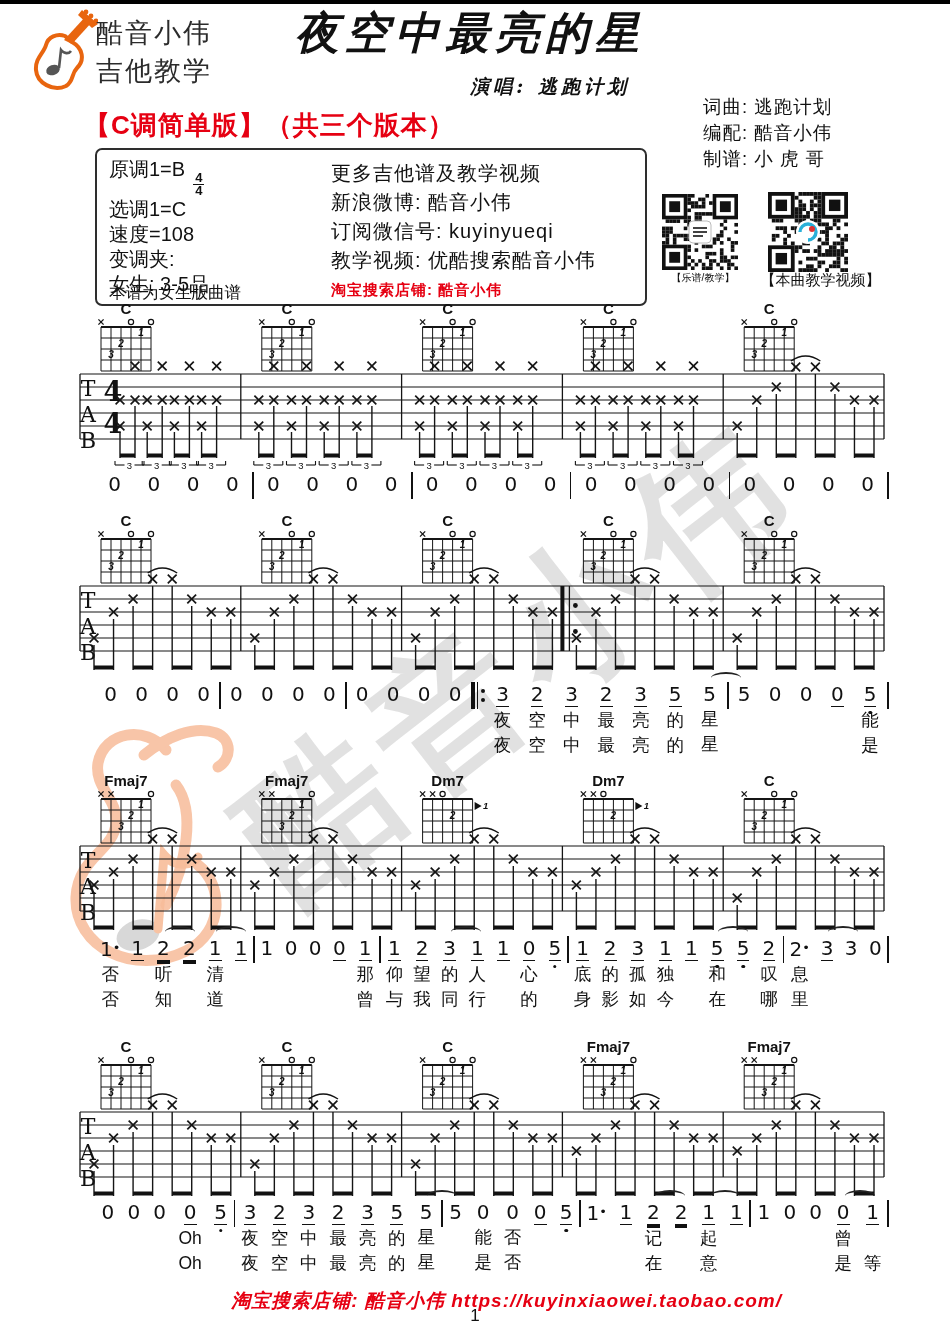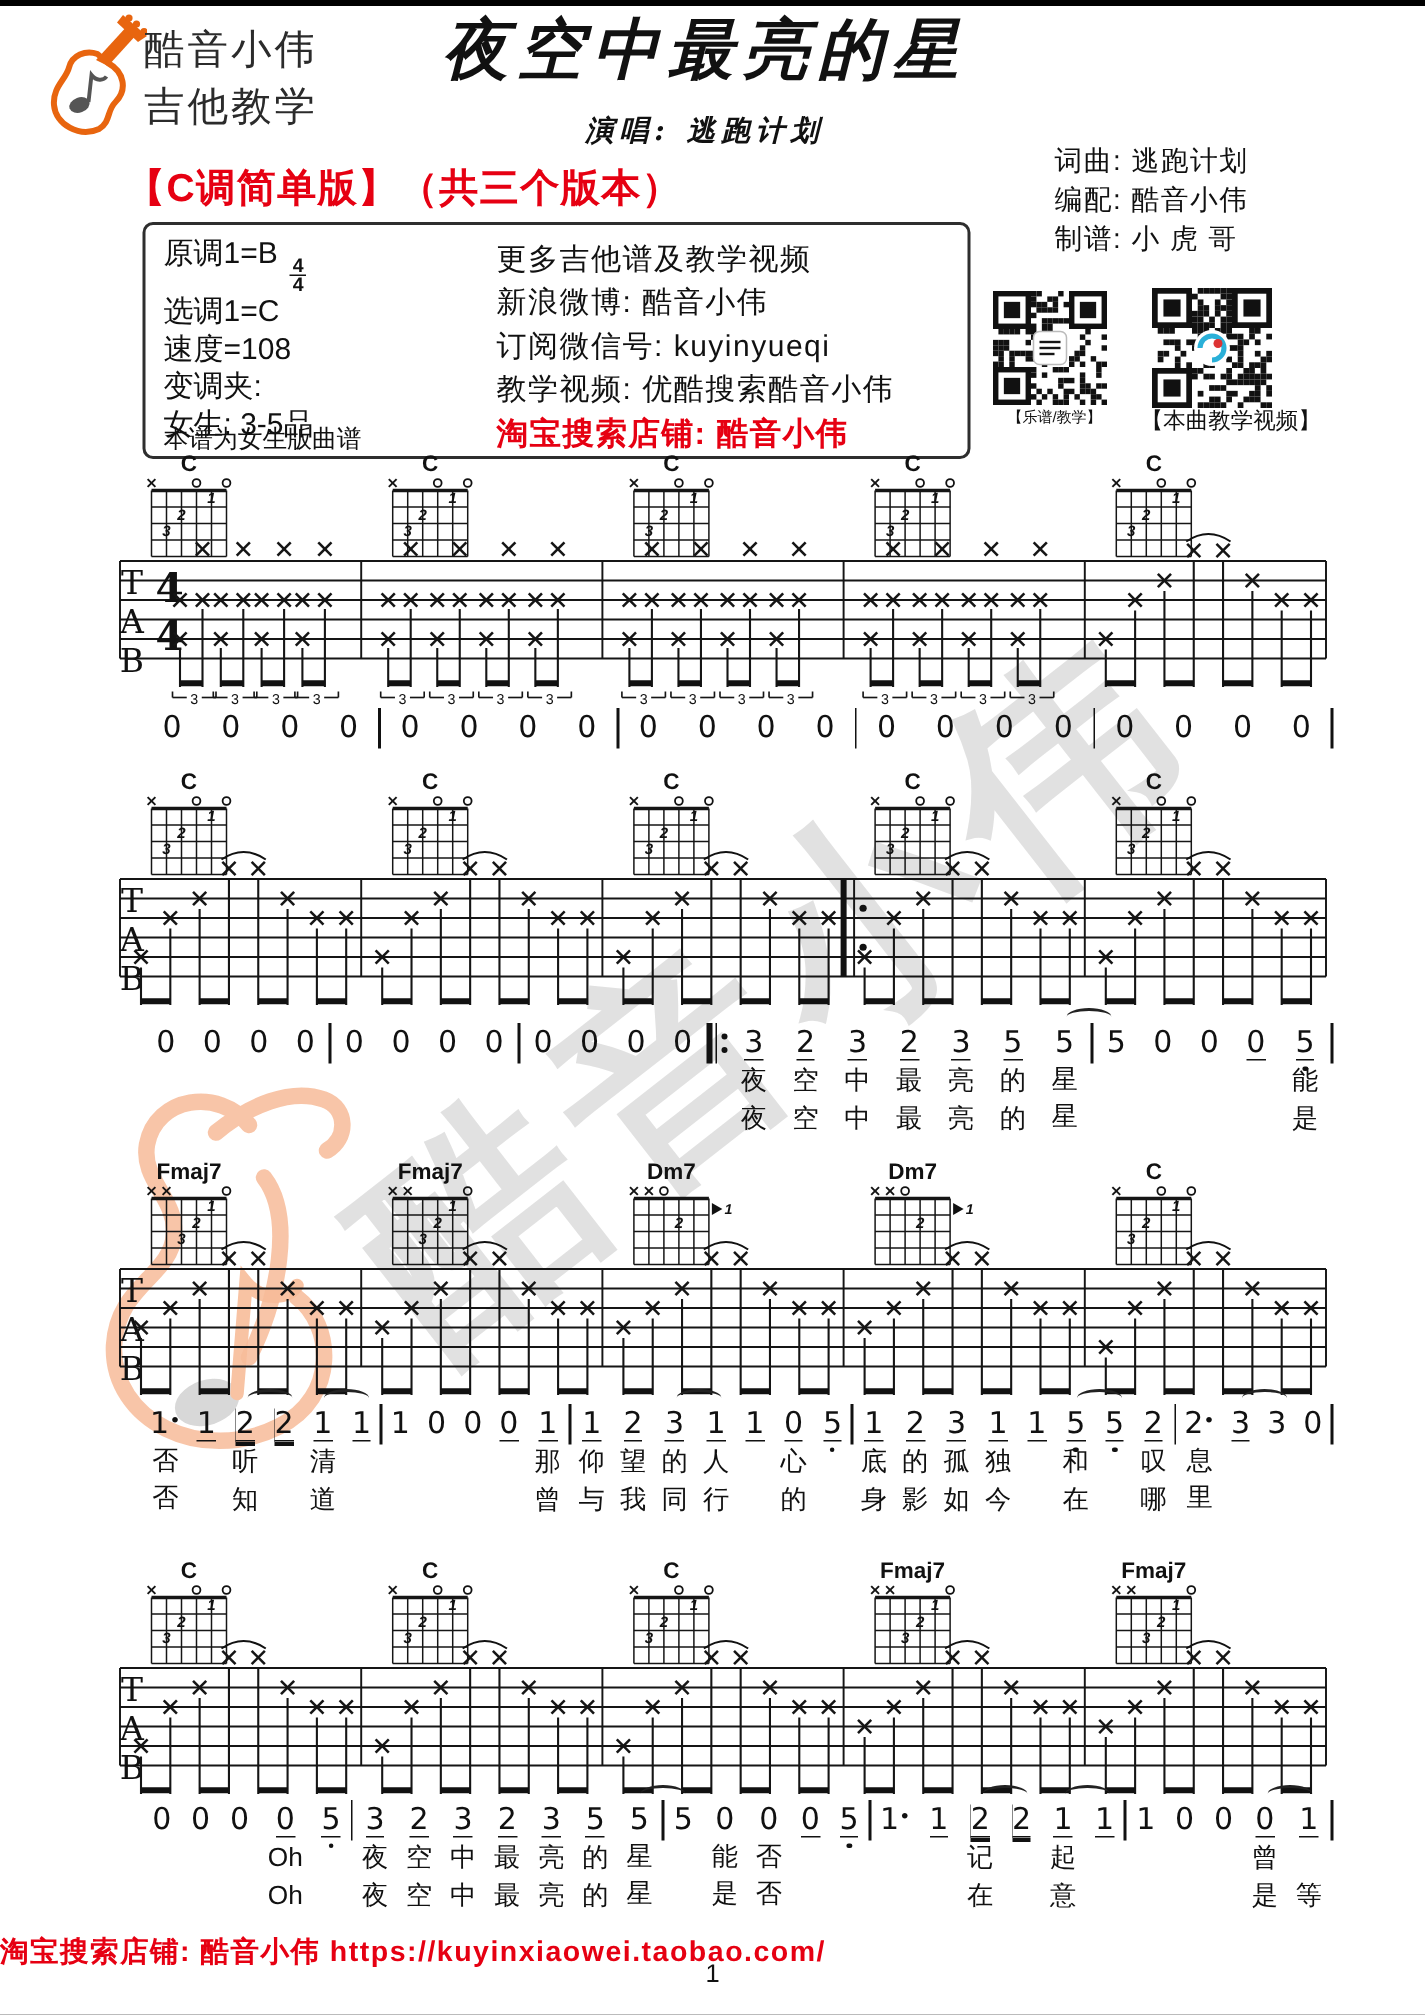--- a/index.html
+++ b/index.html
@@ -5,31 +5,31 @@
   html,body{margin:0;padding:0;background:#888;}
   .page{position:relative;width:950px;height:1343px;background:#ffffff;margin:0 auto;overflow:hidden;
         font-family:"Liberation Sans",sans-serif;color:#111;}
   .topbar{position:absolute;left:0;top:0;width:950px;height:4px;background:#000;}
 
   
   .logo-svg{position:absolute;left:28px;top:8px;}
   .logo-text{position:absolute;left:96px;top:14px;font-size:27px;line-height:38px;color:#2b2b2b;letter-spacing:2px;}
   .title{position:absolute;left:230px;top:4px;width:480px;text-align:center;
          font-family:"DejaVu Serif",serif;font-weight:bold;font-size:44px;letter-spacing:6px;font-style:italic;}
-  .subtitle{position:absolute;left:310px;top:74px;width:320px;text-align:center;
+  .subtitle{position:absolute;left:310px;top:74px;width:320px;text-align:right;
          font-family:"DejaVu Serif",serif;font-weight:bold;font-style:italic;font-size:19px;letter-spacing:4px;}
   .credits{position:absolute;left:703px;top:94px;font-size:18.5px;line-height:26px;letter-spacing:1px;}
   .badge{position:absolute;left:84px;top:108px;font-size:26px;font-weight:bold;letter-spacing:1px;}
 
   
   .infobox{position:absolute;left:95px;top:148px;width:552px;height:158px;border:2px solid #2e2e2e;border-radius:7px;box-sizing:border-box;}
   .ib-left{position:absolute;left:12px;top:7px;font-size:20px;line-height:25px;}
   .ib-note{position:absolute;left:12px;top:132px;font-size:16.5px;}
   .ib-right{position:absolute;left:234px;top:9px;font-size:20px;line-height:29px;letter-spacing:1px;}
-  .ib-red{font-weight:bold;font-size:21px;}
+  .ib-red{font-weight:bold;font-size:15px;}
   .frac{display:inline-flex;flex-direction:column;font-size:13px;line-height:12px;vertical-align:-6px;margin-left:8px;text-align:center;font-weight:bold;}
   .frac b{border-bottom:1.4px solid #111;padding:0 2px;}
   .frac i{font-style:normal;}
 
   
   .qr1{position:absolute;left:662px;top:194px;}
   .qr2{position:absolute;left:768px;top:192px;}
   .qrlab1{position:absolute;left:648px;top:271px;width:110px;text-align:center;font-size:10px;}
   .qrlab2{position:absolute;left:758px;top:271px;width:125px;text-align:center;font-size:15px;}
 
@@ -53,21 +53,21 @@
   .cell{display:flex;flex-direction:column;align-items:center;position:relative;padding:0 1px;min-width:14px;}
   .num{font-family:"DejaVu Sans",sans-serif;font-size:20px;line-height:24px;position:relative;}
   .num.u1{border-bottom:1.7px solid #111;}
   .num.u2{border-bottom:1.7px solid #111;box-shadow:0 3px 0 #111;}
   .da{font-size:13px;vertical-align:4px;}
   .dotb{position:absolute;left:50%;transform:translateX(-50%);bottom:-8px;width:3.5px;height:3.5px;border-radius:50%;background:#111;}
   .tie{position:absolute;top:-10px;left:60%;width:30px;height:10px;border-top:2px solid #222;border-radius:50% 50% 0 0;}
   .lyr{font-size:17.5px;height:25px;line-height:26px;white-space:nowrap;}
 
   
-  .taobao{position:absolute;left:0;top:1288px;width:782px;text-align:left;font-size:19px;font-weight:bold;letter-spacing:1px;}
+  .taobao{position:absolute;left:0;top:1288px;width:782px;text-align:right;font-size:19px;font-weight:bold;letter-spacing:1px;font-style:italic;}
   .pagenum{position:absolute;left:0;top:1306px;width:950px;text-align:center;font-size:17px;}
   .disclaimer{position:absolute;left:0;top:1322px;width:950px;text-align:center;font-size:15px;color:#3c3c3c;letter-spacing:1px;}
 </style>
 </head>
 <body>
 
 <div class="page">
   <div class="topbar"></div>
 
   <svg class="logo-svg" width="70" height="84" viewBox="0 0 70 84">

